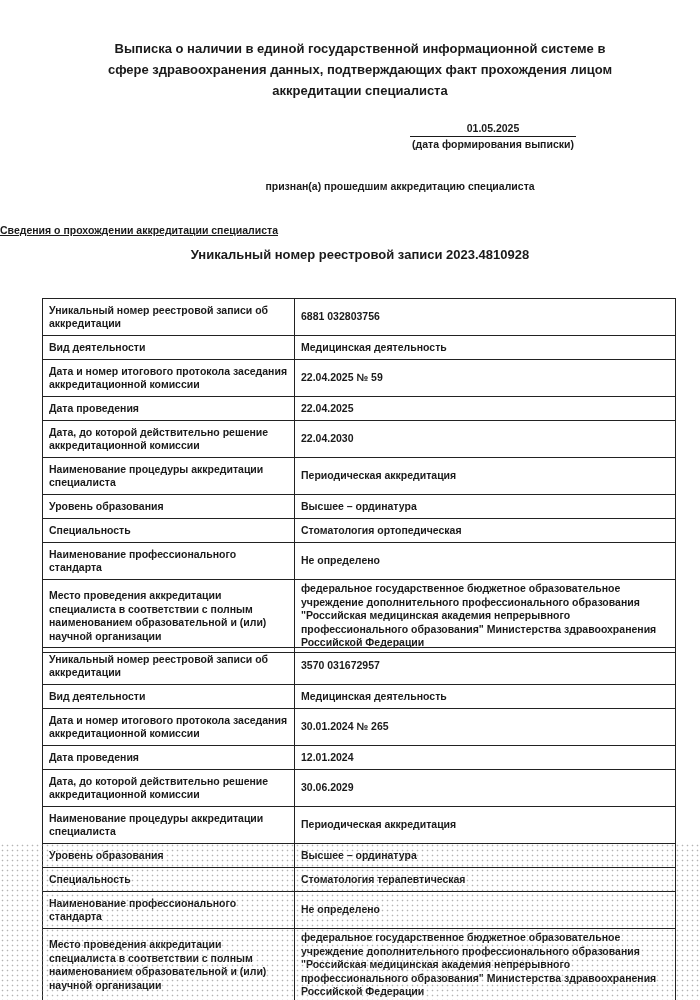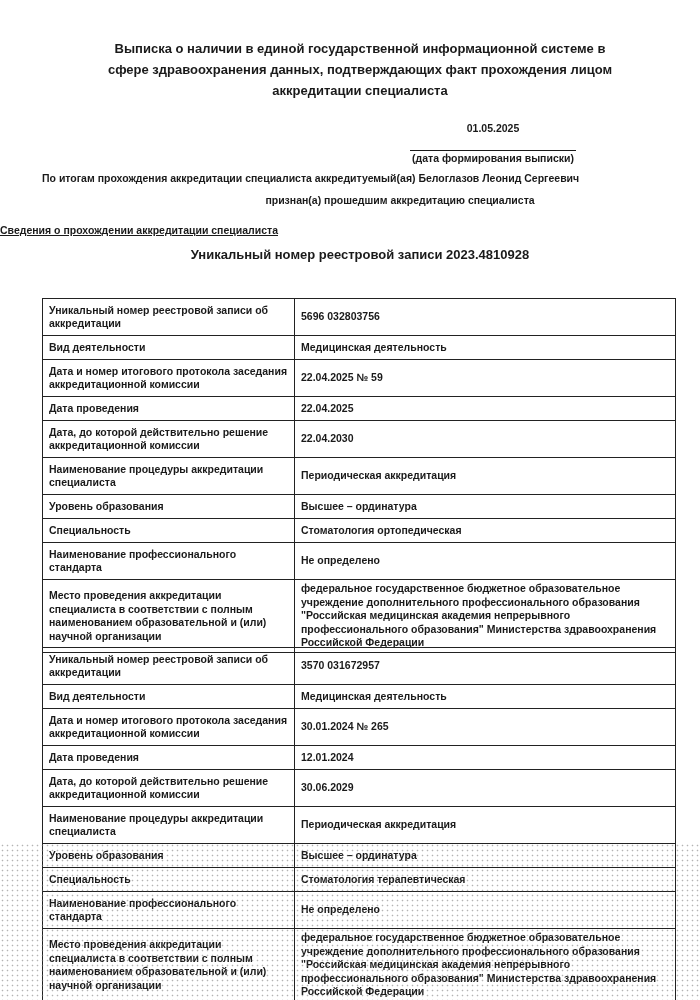--- a/index.html
+++ b/index.html
@@ -14,21 +14,21 @@
   }
   .page { position: absolute; left: 0; top: 0; width: 700px; height: 1000px; }
   .title {
     position: absolute; left: 100px; top: 38px; width: 520px;
     text-align: center; font-weight: bold; font-size: 13px; line-height: 21px;
   }
   .date-block {
     position: absolute; left: 410px; top: 122px; width: 166px;
     text-align: center; font-weight: bold; font-size: 10.5px;
   }
-  .date-value { border-bottom: 1.2px solid #1a1a1a; padding-bottom: 15px; line-height: 13px; }
+  .date-value { border-bottom: 1.2px solid #1a1a1a; padding-bottom: 1px; line-height: 13px; }
   .date-caption { line-height: 15px; }
   .intro {
     position: absolute; left: 30px; top: 171px; width: 640px;
     font-weight: bold; font-size: 10.5px; line-height: 14px;
   }
   .intro .l1 { padding-left: 12px; }
   .intro .l2 { text-align: center; padding-left: 100px; margin-top: 8px; }
   .section-title {
     position: absolute; left: 0; width: 700px; top: 224px; text-align: left;
     font-weight: bold; font-size: 10.5px; text-decoration: underline;
@@ -68,32 +68,31 @@
 <div class="page">
 
   <div class="title">Выписка о наличии в единой государственной информационной системе в сфере здравоохранения данных, подтверждающих факт прохождения лицом аккредитации специалиста</div>
 
   <div class="date-block">
     <div class="date-value">01.05.2025</div>
     <div class="date-caption">(дата формирования выписки)</div>
   </div>
 
   <div class="intro">
-    <div class="l1">По итогам прохождения аккредитации специалиста аккредитуемый(ая) Белоглазов Леонид Сергеевич</div>
     <div class="l2">признан(а) прошедшим аккредитацию специалиста</div>
   </div>
 
   <div class="section-title">Сведения о прохождении аккредитации специалиста</div>
   <div class="reg-number">Уникальный номер реестровой записи 2023.4810928</div>
 
   <table class="acc" id="t1">
     <tbody>
       <tr class="h2">
         <td class="k">Уникальный номер реестровой записи об аккредитации</td>
-        <td>5696 032803756</td>
+        <td>6881 032803756</td>
       </tr>
       <tr class="h1">
         <td class="k">Вид деятельности</td>
         <td>Медицинская деятельность</td>
       </tr>
       <tr class="h2">
         <td class="k">Дата и номер итогового протокола заседания аккредитационной комиссии</td>
         <td>22.04.2025 № 59</td>
       </tr>
       <tr class="h1">

